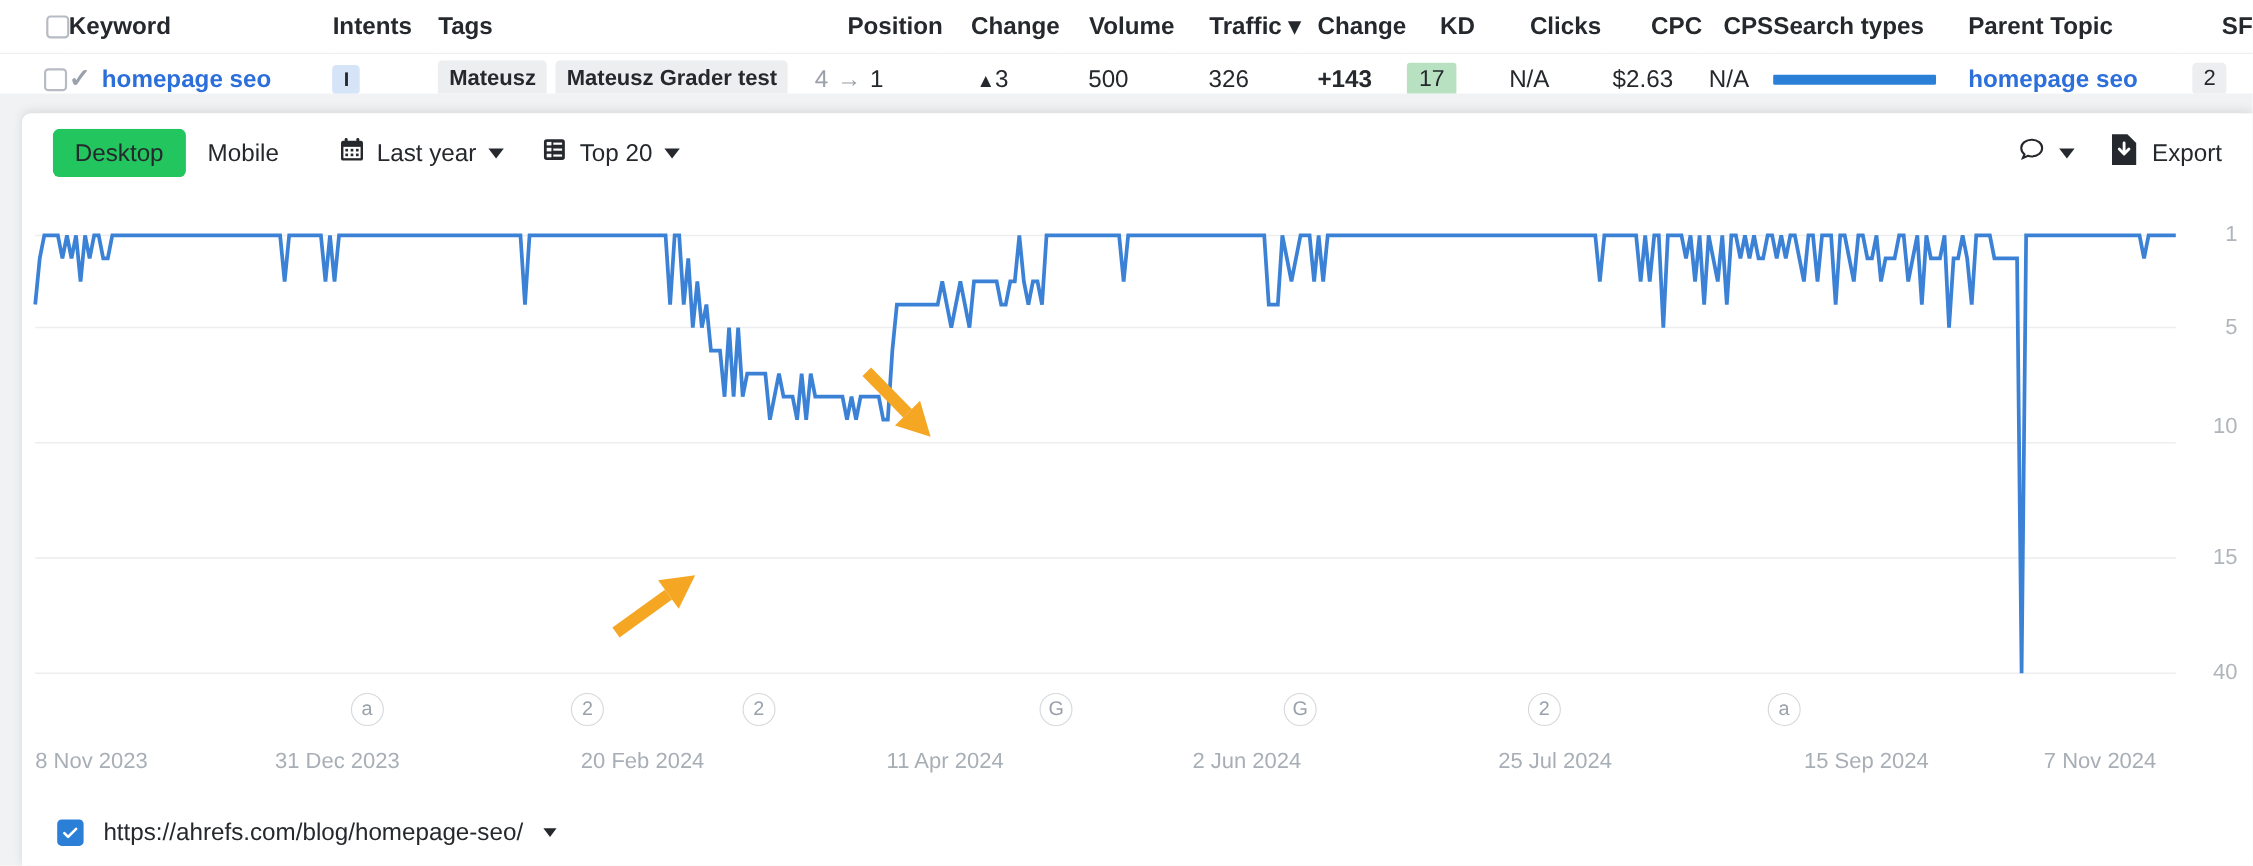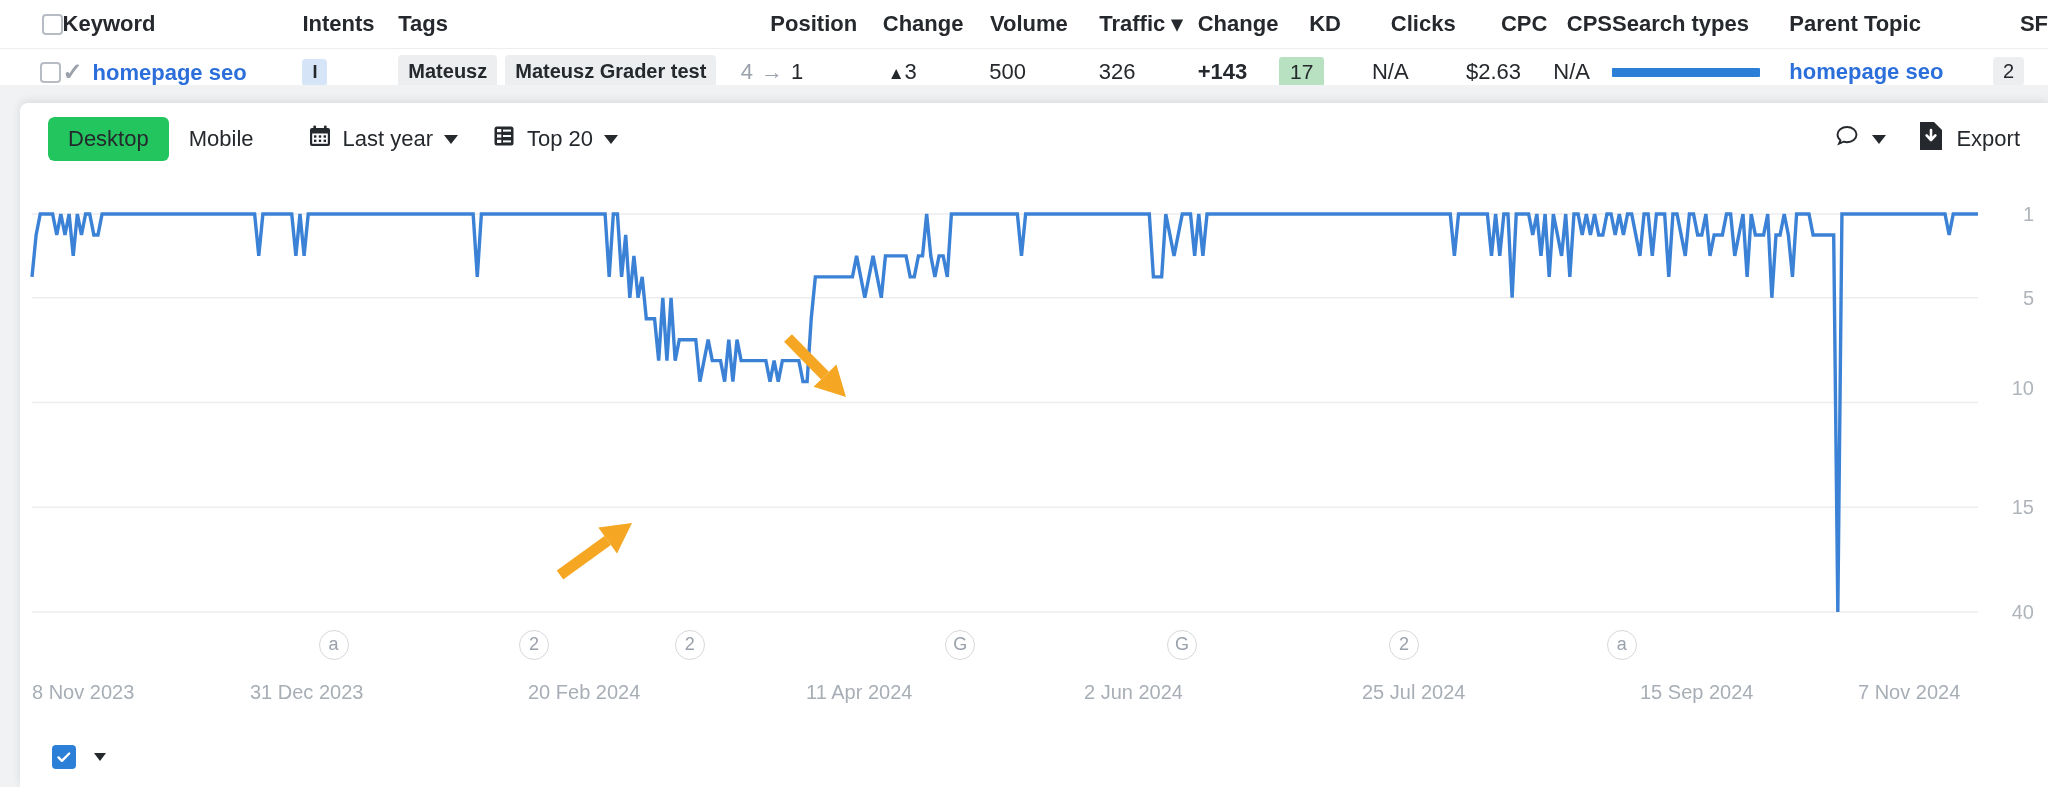--- a/index.html
+++ b/index.html
@@ -337,17 +337,18 @@
           <div class="evt" style="left: 1586.88px; top: 455px;">a</div>
         </div>
     </div>
 
     <div class="footer">
       <span class="chk-on">
         <svg width="16" height="16" viewBox="0 0 16 16">
             <path d="M2.5 8.4l3.4 3.4 7.3-7.3" stroke="#fff" stroke-width="2.4" fill="none" stroke-linecap="round" stroke-linejoin="round"></path>
           </svg>
       </span>
+      <span class="url-txt">https://ahrefs.com/blog/homepage-seo/</span>
       <span class="caret-sm"></span>
     </div>
 
   </div>
 </div>
 
 </body></html>

